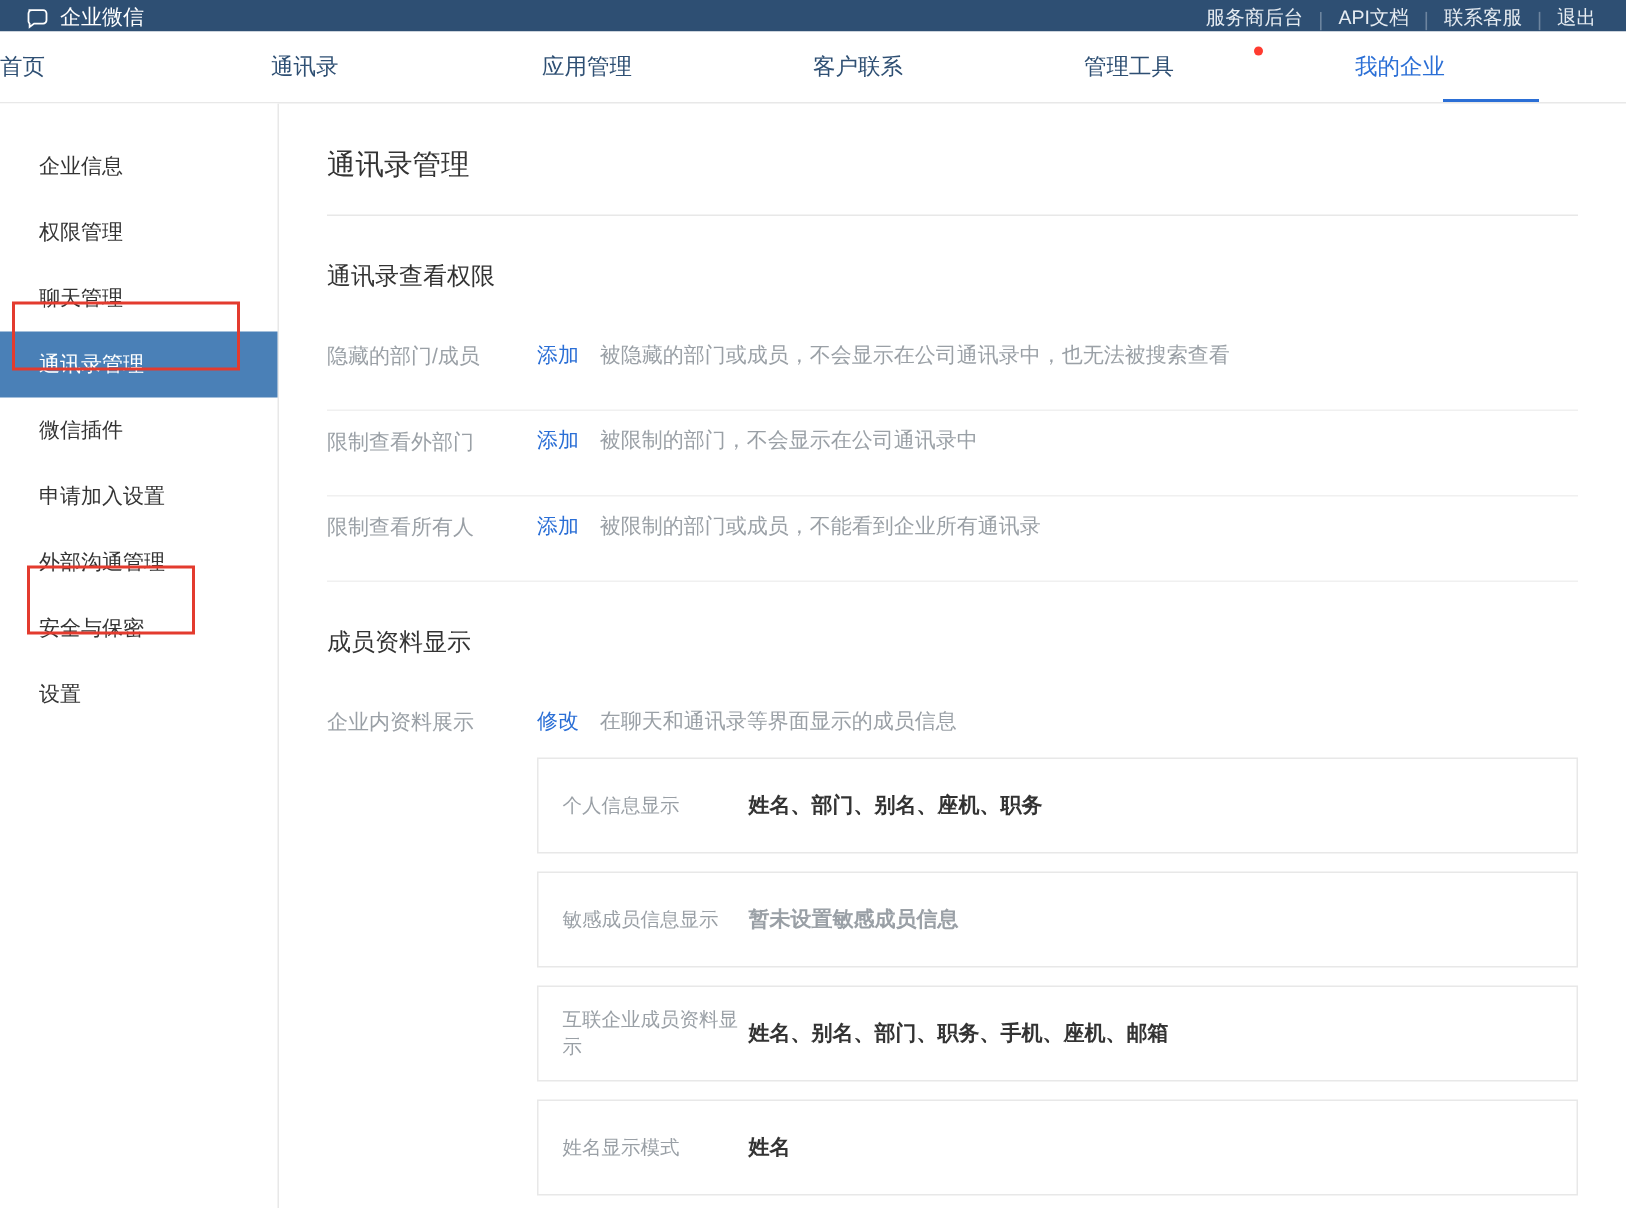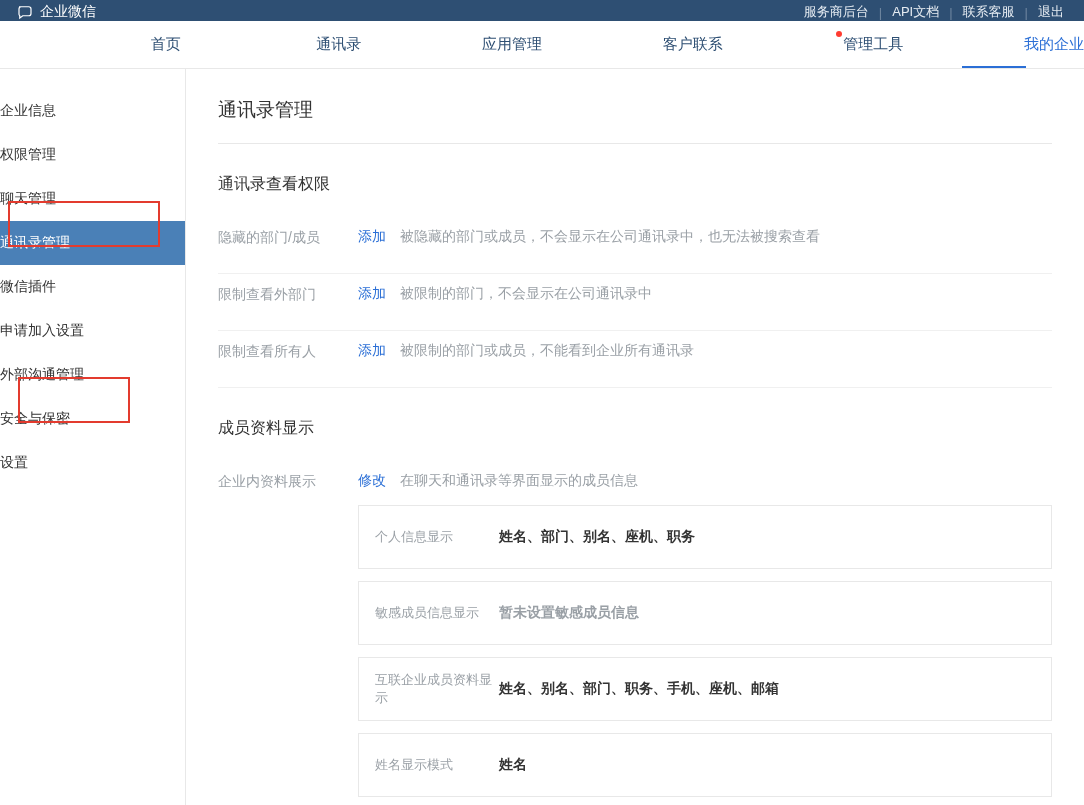--- a/index.html
+++ b/index.html
@@ -4,27 +4,27 @@
 <style>
   * { box-sizing: border-box; margin: 0; padding: 0; }
   body { font-family: "Microsoft YaHei", "PingFang SC", Arial, sans-serif; font-size: 14px; color: #333; background: #fff; width: 1084px; }
   .topbar { background: #2e4f73; height: 21px; display: flex; align-items: flex-end; justify-content: space-between; padding: 0 16px; color: #fff; }
   .topbar-left { display: flex; align-items: center; gap: 6px; }
   .topbar-left .brand-name { font-size: 14px; color: #fff; }
   .topbar-right { display: flex; align-items: center; font-size: 13px; color: #e6ecf2; }
   .topbar-right .tlink { cursor: pointer; padding: 0 4px; }
   .topbar-right .divider { color: #6d859f; padding: 0 6px; }
   .tabbar { background: #fff; border-bottom: 1px solid #e8e8e8; height: 48px; display: flex; align-items: stretch; }
-  .tabbar .tab { flex: 1; display: flex; align-items: center; justify-content: flex-end; color: #2e4f73; font-size: 15px; cursor: pointer; position: relative; }
+  .tabbar .tab { flex: 1; display: flex; align-items: center; justify-content: flex-start; color: #2e4f73; font-size: 15px; cursor: pointer; position: relative; }
   .tabbar .tab.active { color: #2b6fd6; }
   .tabbar .tab.active::after { content:""; position:absolute; bottom:0; left:50%; transform:translateX(-50%); width:64px; height:2px; background:#2b6fd6; }
   .tab .dot { position:absolute; top:10px; right:34%; width:6px; height:6px; background:#ff3b30; border-radius:50%; }
   .main { display:flex; }
   .sidebar { width:186px; border-right:1px solid #e8e8e8; padding-top:20px; background:#fff; min-height:720px; }
-  .sidebar-item { height:44px; display:flex; align-items:center; font-size:14px; color:#333; cursor:pointer; position:relative; }
+  .sidebar-item { height:44px; display:flex; align-items:center; padding-left:26px; font-size:14px; color:#333; cursor:pointer; position:relative; }
   .sidebar-item.active { background:#4a80b7; color:#fff; }
   .hl-box { position:absolute; border:2px solid #e33b2e; pointer-events:none; }
   .content { flex:1; padding:28px 32px 40px 32px; }
   .page-title { font-size:19px; color:#333; font-weight:400; margin-bottom:20px; }
   .hr { border:none; border-top:1px solid #e8e8e8; margin:0; }
   .section-title { font-size:16px; color:#333; margin-top:30px; margin-bottom:22px; font-weight:400; }
   .row { display:flex; align-items:center; padding:10px 0 26px 0; border-bottom:1px solid #f0f0f0; }
   .row.noline { border-bottom:none; }
   .row .label { width:140px; color:#9aa0a6; font-size:14px; flex-shrink:0; padding-top:2px; }
   .row .actions { width:auto; }

